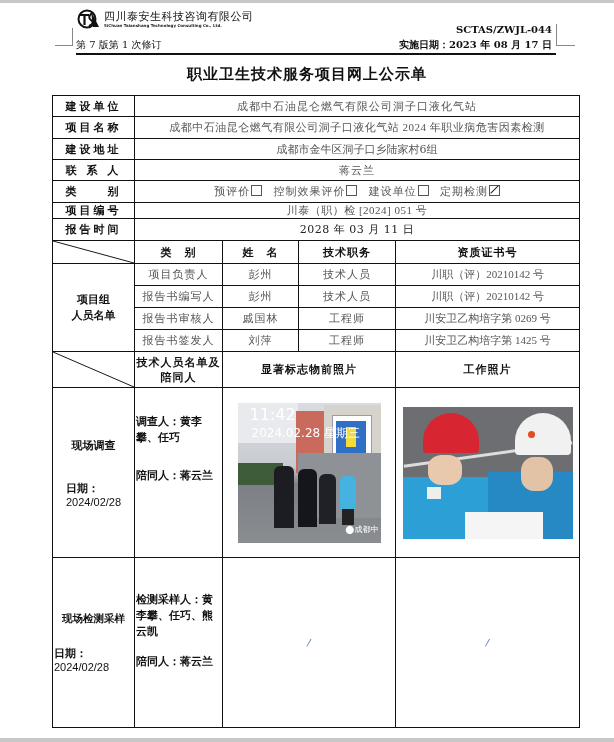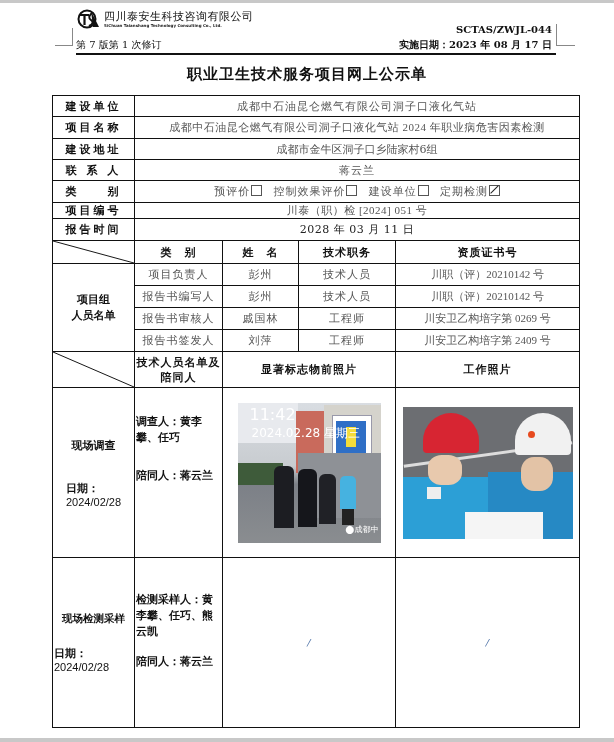--- a/index.html
+++ b/index.html
@@ -138,21 +138,21 @@
   <tr style="height:22px">
     <td class="val">报告书审核人</td>
     <td class="val">戚国林</td>
     <td class="val">工程师</td>
     <td class="val" style="letter-spacing:0">川安卫乙构培字第 0269 号</td>
   </tr>
   <tr style="height:22px">
     <td class="val">报告书签发人</td>
     <td class="val">刘萍</td>
     <td class="val">工程师</td>
-    <td class="val" style="letter-spacing:0">川安卫乙构培字第 2409 号</td>
+    <td class="val" style="letter-spacing:0">川安卫乙构培字第 1425 号</td>
   </tr>
 
   <tr style="height:36px">
     <td class="diag">
       <svg viewBox="0 0 82 36" preserveAspectRatio="none">
             <line x1="0" y1="0" x2="82" y2="36" stroke="#111" stroke-width="1"></line>
           </svg>
     </td>
     <td class="hd" style="line-height:15px">技术人员名单及陪同人</td>
     <td class="hd" colspan="2">显著标志物前照片</td>

